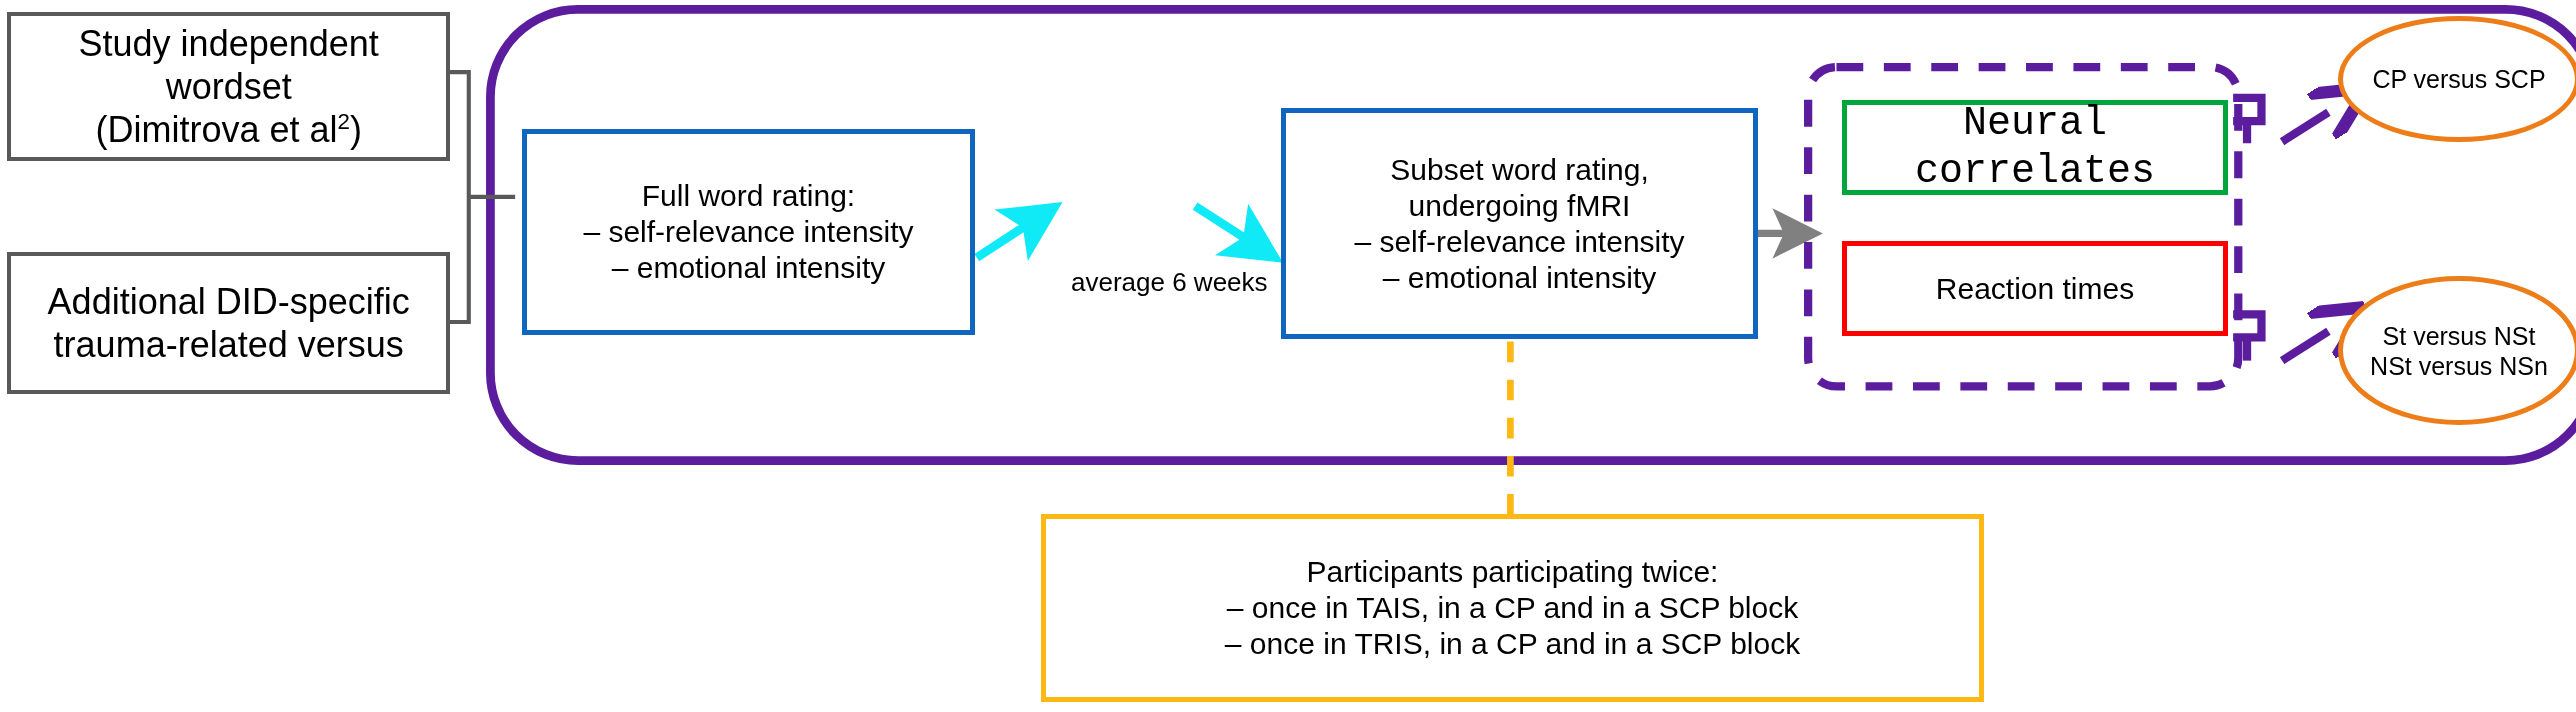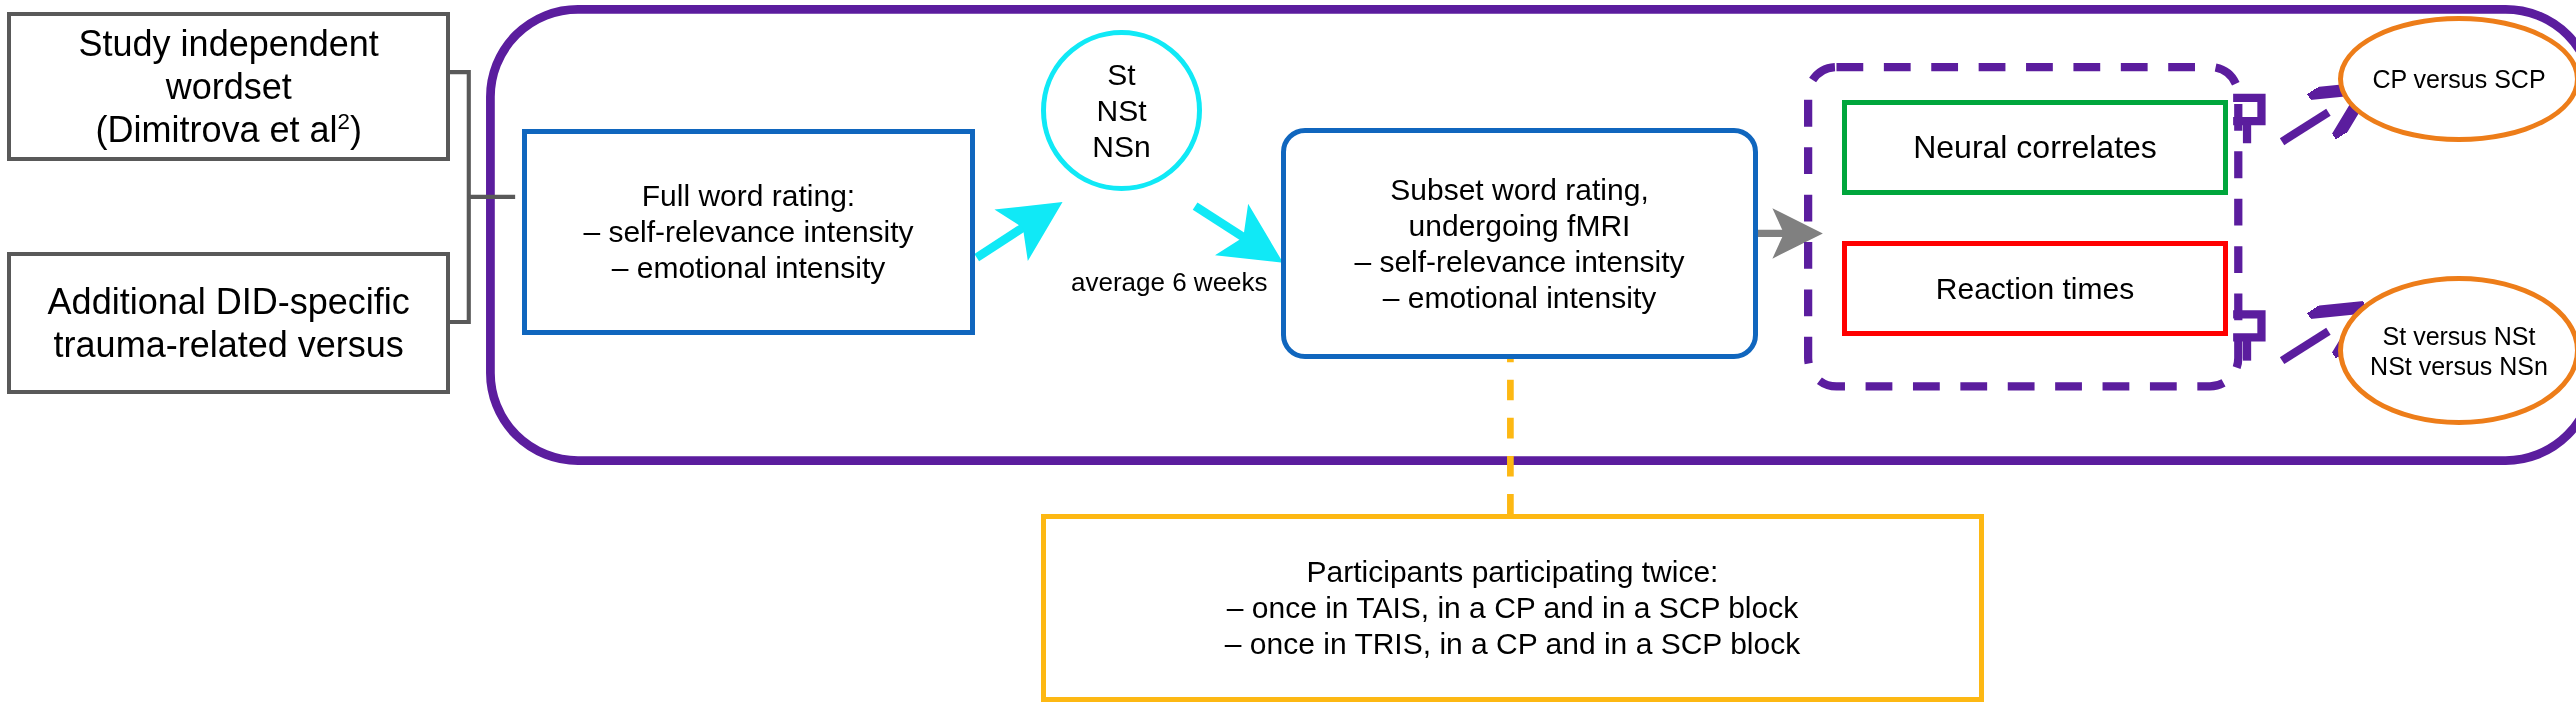--- a/index.html
+++ b/index.html
@@ -56,21 +56,22 @@
   
   .cyan-circle {
     border: 5.7px solid #10E9F6;
     border-radius: 50%;
     font-size: 30px;
   }
 
   
   .green-box {
     border: 5.7px solid #00A63C;
-    font-size: 32px;
+    font-size: 40px;
+    font-family: Liberation Mono, monospace;
   }
   .red-box {
     border: 5.7px solid #FF0000;
     font-size: 30px;
   }
 
   
   .orange-ellipse {
     border: 5.7px solid #ED7D19;
     border-radius: 50%;
@@ -139,27 +140,24 @@
   </div>
 
   <div class="node grey-box" style="left:7.2px; top:252px; width:443px; height:142px;">
     <span class="txt"><span>Additional DID-specific</span><br><span>trauma-related versus</span></span>
   </div>
 
   <div class="node blue-box" style="left:522px; top:129px; width:453px; height:206px;">
     <span class="txt"><span>Full word rating:</span><br><span>– self-relevance intensity</span><br><span>– emotional intensity</span></span>
   </div>
 
-  <div class="node cyan-circle" style="left:1041px; top:30px; width:161px; height:161px;">
-    <span class="txt"><span>St</span><br><span>NSt</span><br><span>NSn</span></span>
-  </div>
 
   <div class="plain-label" style="left:1071px; top:267px; width:222px; text-align:left;">average 6 weeks</div>
 
-  <div class="node blue-box" style="left:1281px; top:128px; width:477px; height:231px;border-radius:24px;">
+  <div class="node blue-box" style="left:1281px; top:108px; width:477px; height:231px;">
     <span class="txt"><span>Subset word rating,</span><br><span>undergoing fMRI</span><br><span>– self-relevance intensity</span><br><span>– emotional intensity</span></span>
   </div>
 
   <div class="node green-box" style="left:1842px; top:100px; width:386px; height:95px;">
     <span class="txt">Neural correlates</span>
   </div>
 
   <div class="node red-box" style="left:1842px; top:241px; width:386px; height:95px;">
     <span class="txt">Reaction times</span>
   </div>

